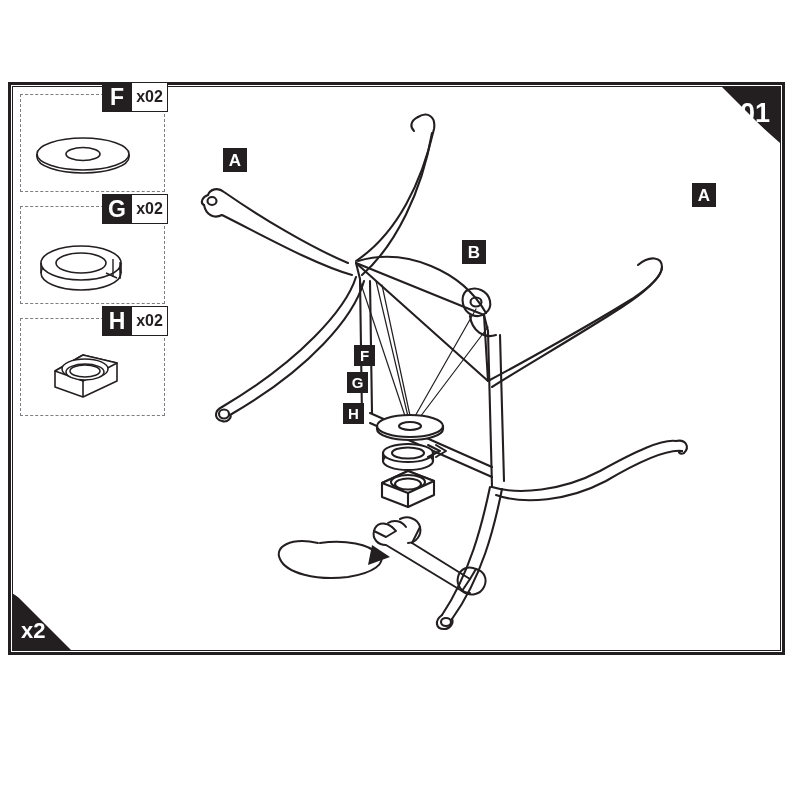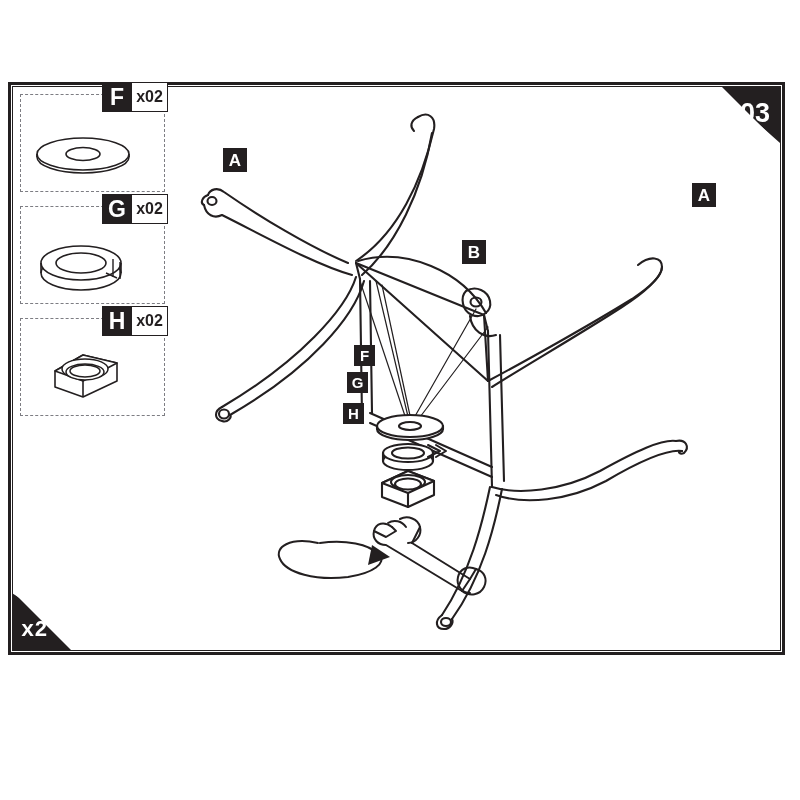--- a/index.html
+++ b/index.html
@@ -16,21 +16,21 @@
 
   
   .corner-tr{position:absolute;right:0;top:0;width:95px;height:58px;overflow:hidden;}
   .corner-bl{position:absolute;left:0;bottom:0;width:92px;height:58px;overflow:hidden;}
 
   .step-num{position:absolute;right:10px;top:13px;color:#ffffff;
       font-size:27px;font-weight:bold;letter-spacing:0px;line-height:1;
       font-family:"Liberation Sans",sans-serif;}
   .mult-num{position:absolute;left:8px;bottom:8px;color:#ffffff;
       font-size:22px;font-weight:bold;line-height:1;
-      font-family:Liberation Mono, monospace;}
+      font-family:Liberation Sans, sans-serif;}
 
   
   .parts-panel{position:absolute;left:16px;top:90px;width:152px;height:330px;}
   .part-box{position:absolute;left:4px;width:145px;height:98px;
       border:1.5px dashed #7d7d83;box-sizing:border-box;background:#ffffff;}
   .part-box.b1{top:4px;}
   .part-box.b2{top:116px;}
   .part-box.b3{top:228px;}
 
   .badge{position:absolute;display:flex;align-items:stretch;height:30px;
@@ -62,21 +62,21 @@
 <div id="sheet">
 
   <div class="frame-outer"></div>
   <div class="frame-inner">
 
     <div class="corner-tr">
       <svg width="95" height="58" viewBox="0 0 95 58">
         <polygon points="95,0 95,58 37,0" fill="#231f20"></polygon>
         <polyline points="30,0 95,58" fill="none" stroke="#ffffff" stroke-width="3"></polyline>
       </svg>
-      <div class="step-num">03</div>
+      <div class="step-num">01</div>
     </div>
 
     <div class="corner-bl">
       <svg width="92" height="58" viewBox="0 0 92 58">
         <polygon points="0,0 0,58 58,58" fill="#231f20"></polygon>
         <polyline points="0,0 92,58" fill="none" stroke="#ffffff" stroke-width="3"></polyline>
       </svg>
       <div class="mult-num">x2</div>
     </div>
   </div>

